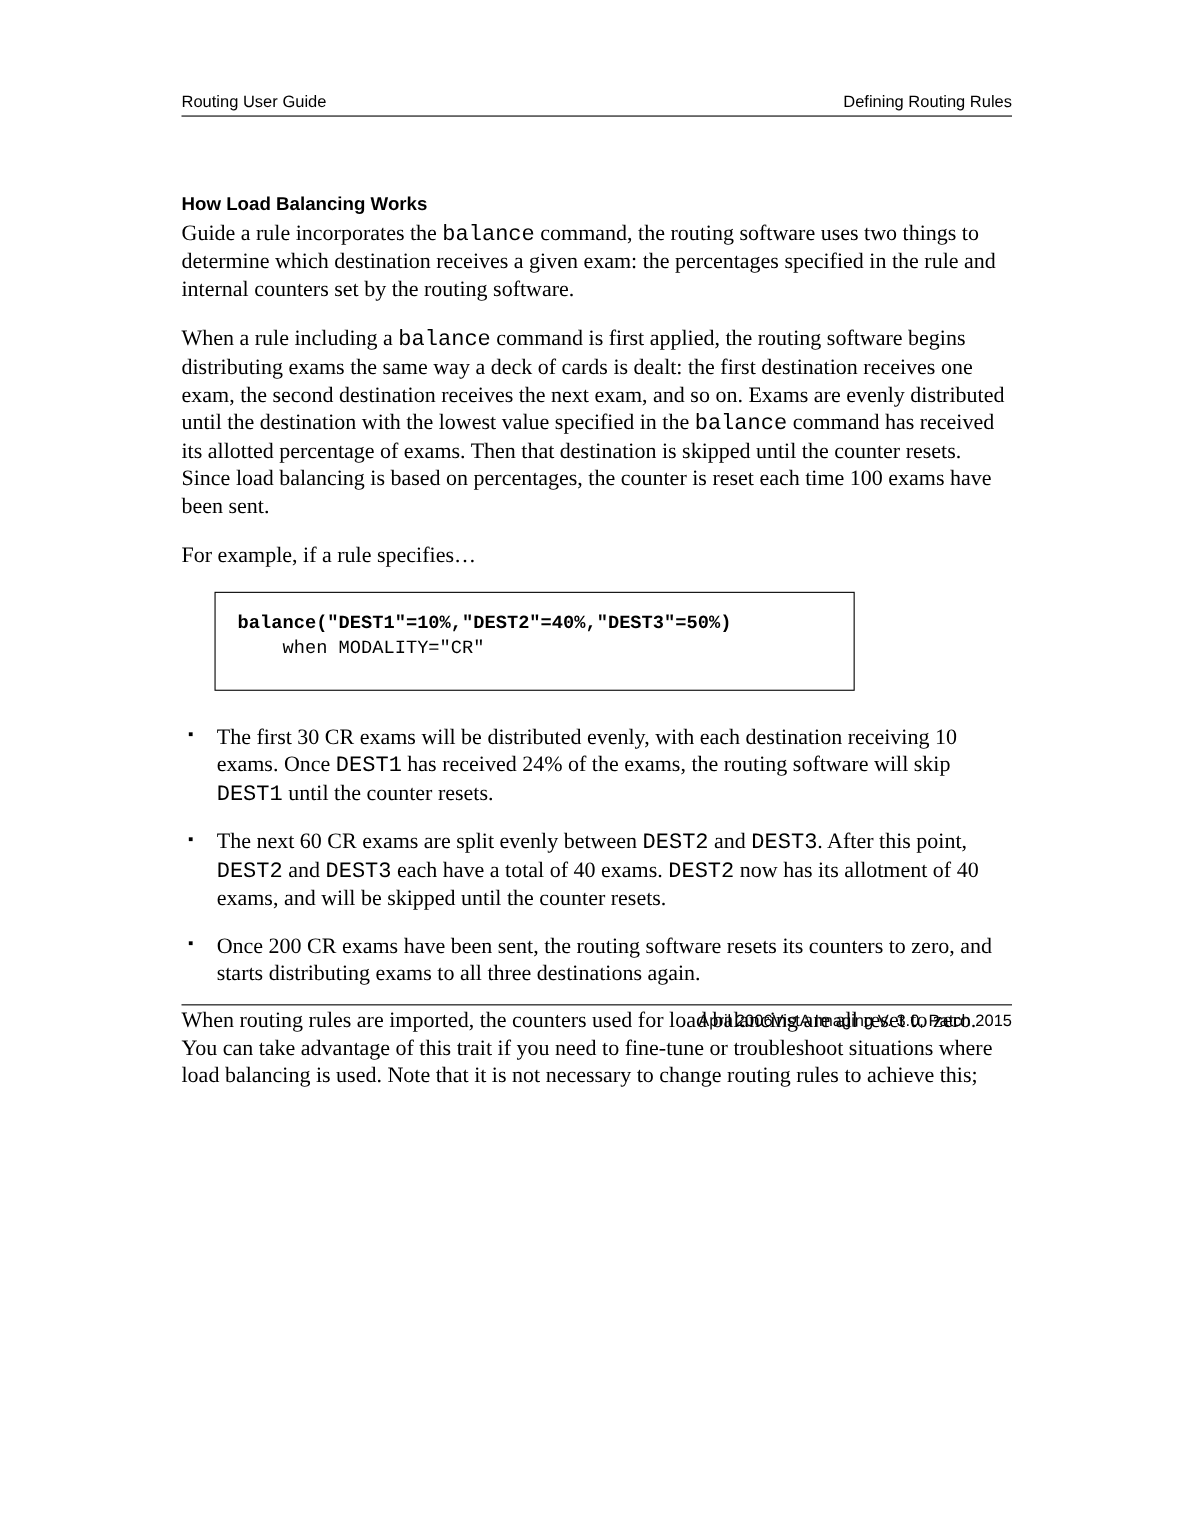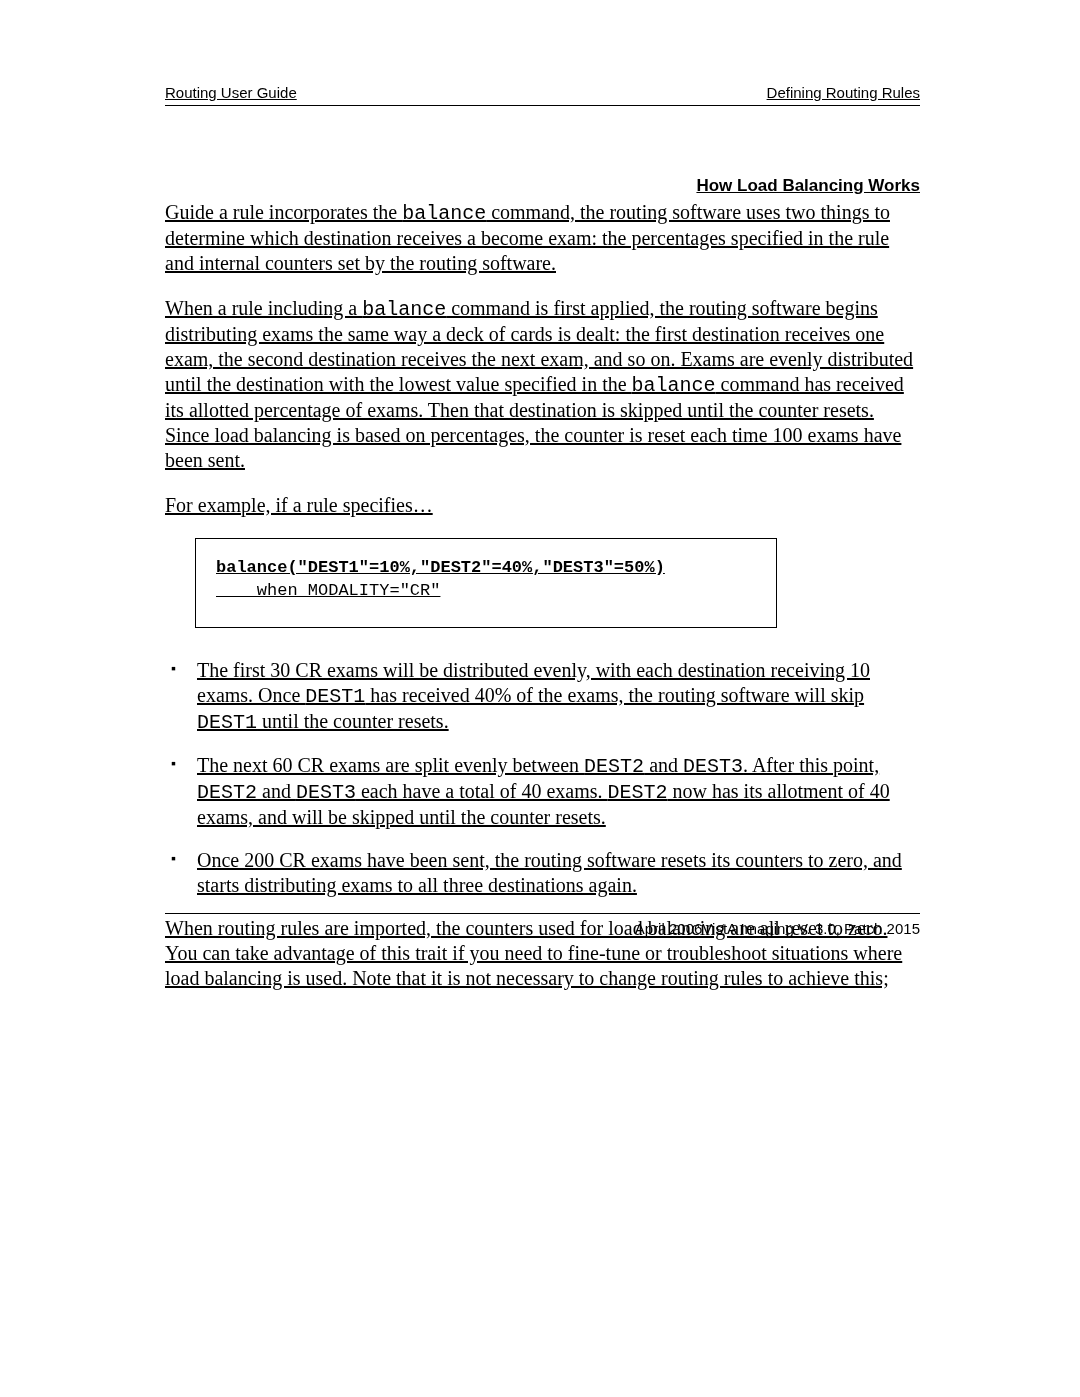--- a/index.html
+++ b/index.html
@@ -8,37 +8,35 @@
     background: #ffffff;
     font-family: "Times New Roman", Times, serif;
     color: #000;
   }
   .page {
     width: 1080px;
     height: 993px;
     position: relative;
     box-sizing: border-box;
     padding: 84px 160px 60px 165px;
-    text-decoration: underline;
   }
   .header {
     display: flex;
     justify-content: space-between;
     font-family: Arial, Helvetica, sans-serif;
     font-size: 15px;
     padding-bottom: 4px;
     border-bottom: 1px solid #000;
     margin-bottom: 70px;
   }
   .sans-heading {
     font-family: Arial, Helvetica, sans-serif;
     font-weight: bold;
     font-size: 17px;
     margin-bottom: 4px;
-    text-align: right;
   }
   .para {
     font-size: 20px;
     line-height: 1.25;
     margin-bottom: 20px;
   }
   .mono {
     font-family: "Courier New", Courier, monospace;
   }
   .codebox {
@@ -92,35 +90,35 @@
 <div class="page">
 
   <div class="header">
     <span>Routing User Guide</span>
     <span>Defining Routing Rules</span>
   </div>
 
   <div class="sans-heading">How Load Balancing Works</div>
 
   <div class="para">
-    <span>Guide a rule incorporates the </span><span class="mono">balance</span><span> command, the routing software uses two things to determine which destination receives a become exam: the percentages specified in the rule and internal counters set by the routing software.</span>
+    <span>Guide a rule incorporates the </span><span class="mono">balance</span><span> command, the routing software uses two things to determine which destination receives a given exam: the percentages specified in the rule and internal counters set by the routing software.</span>
   </div>
 
   <div class="para">
     <span>When a rule including a </span><span class="mono">balance</span><span> command is first applied, the routing software begins distributing exams the same way a deck of cards is dealt: the first destination receives one exam, the second destination receives the next exam, and so on. Exams are evenly distributed until the destination with the lowest value specified in the </span><span class="mono">balance</span><span> command has received its allotted percentage of exams. Then that destination is skipped until the counter resets. Since load balancing is based on percentages, the counter is reset each time 100 exams have been sent.</span>
   </div>
 
   <div class="para">For example, if a rule specifies…</div>
 
   <div class="codebox"><span class="bold">balance("DEST1"=10%,"DEST2"=40%,"DEST3"=50%)</span>
 <span>    when MODALITY="CR"</span></div>
 
   <ul class="bullets">
     <li>
-      <span>The first 30 CR exams will be distributed evenly, with each destination receiving 10 exams. Once </span><span class="mono">DEST1</span><span> has received 40% of the exams, the routing software will skip </span><span class="mono">DEST1</span><span> until the counter resets.</span>
+      <span>The first 30 CR exams will be distributed evenly, with each destination receiving 10 exams. Once </span><span class="mono">DEST1</span><span> has received 24% of the exams, the routing software will skip </span><span class="mono">DEST1</span><span> until the counter resets.</span>
     </li>
     <li>
       <span>The next 60 CR exams are split evenly between </span><span class="mono">DEST2</span><span> and </span><span class="mono">DEST3</span><span>. After this point, </span><span class="mono">DEST2</span><span> and </span><span class="mono">DEST3</span><span> each have a total of 40 exams. </span><span class="mono">DEST2</span><span> now has its allotment of 40 exams, and will be skipped until the counter resets.</span>
     </li>
     <li>
       <span>Once 200 CR exams have been sent, the routing software resets its counters to zero, and starts distributing exams to all three destinations again.</span>
     </li>
   </ul>
 
 

